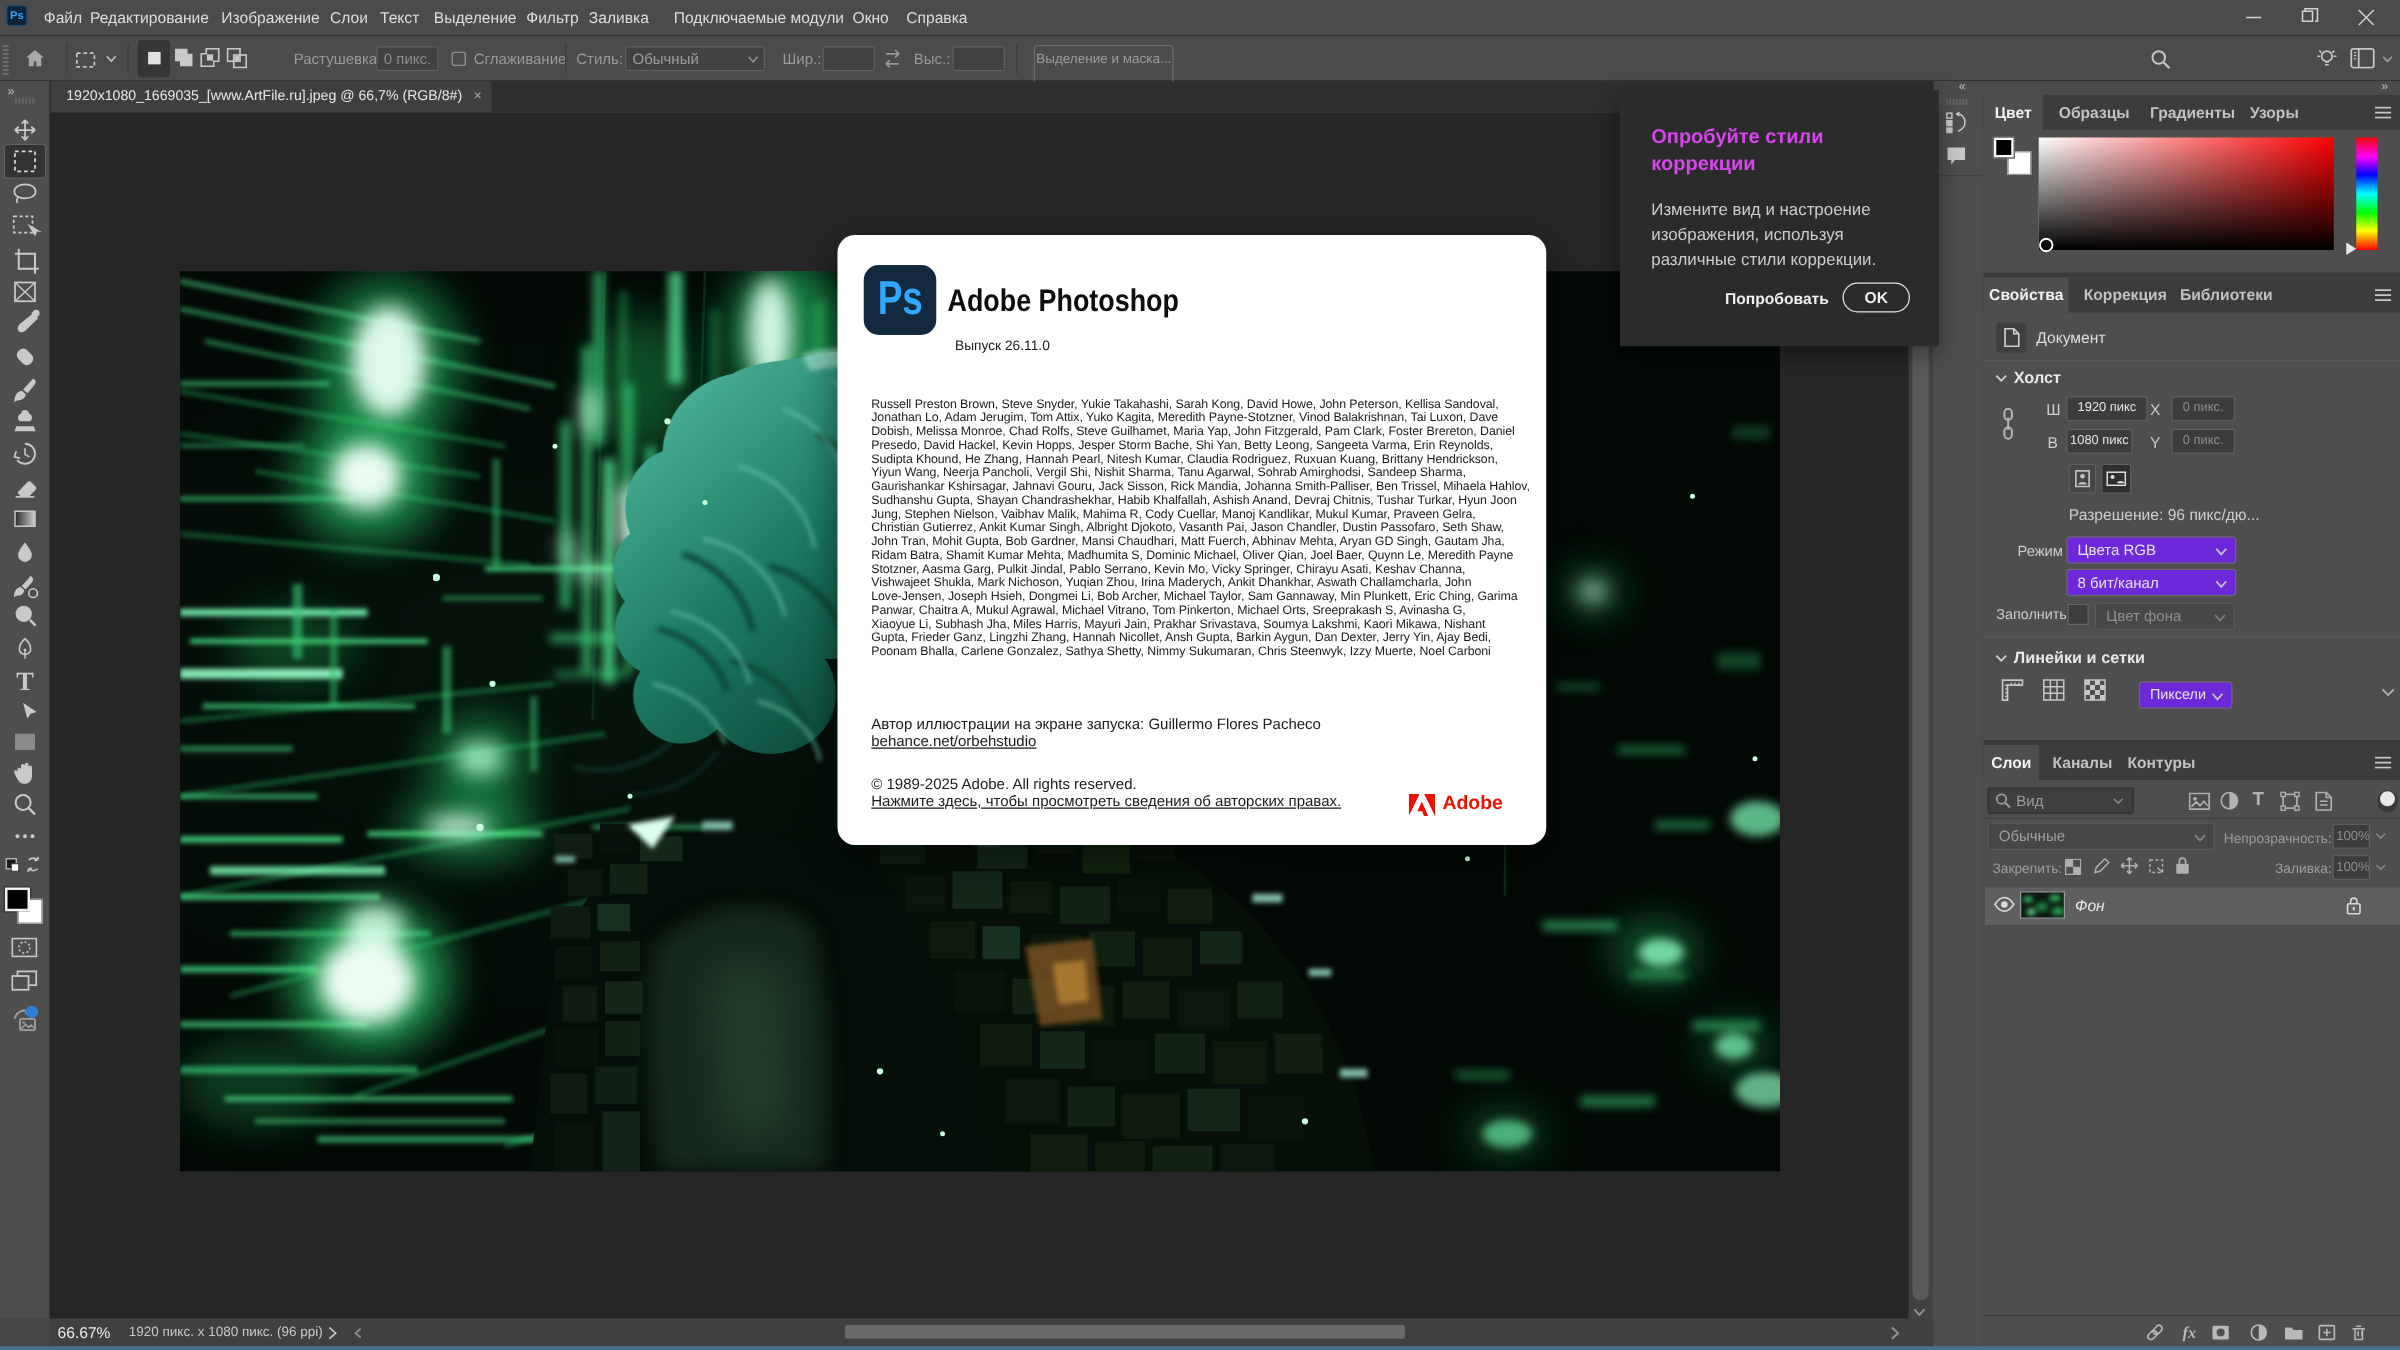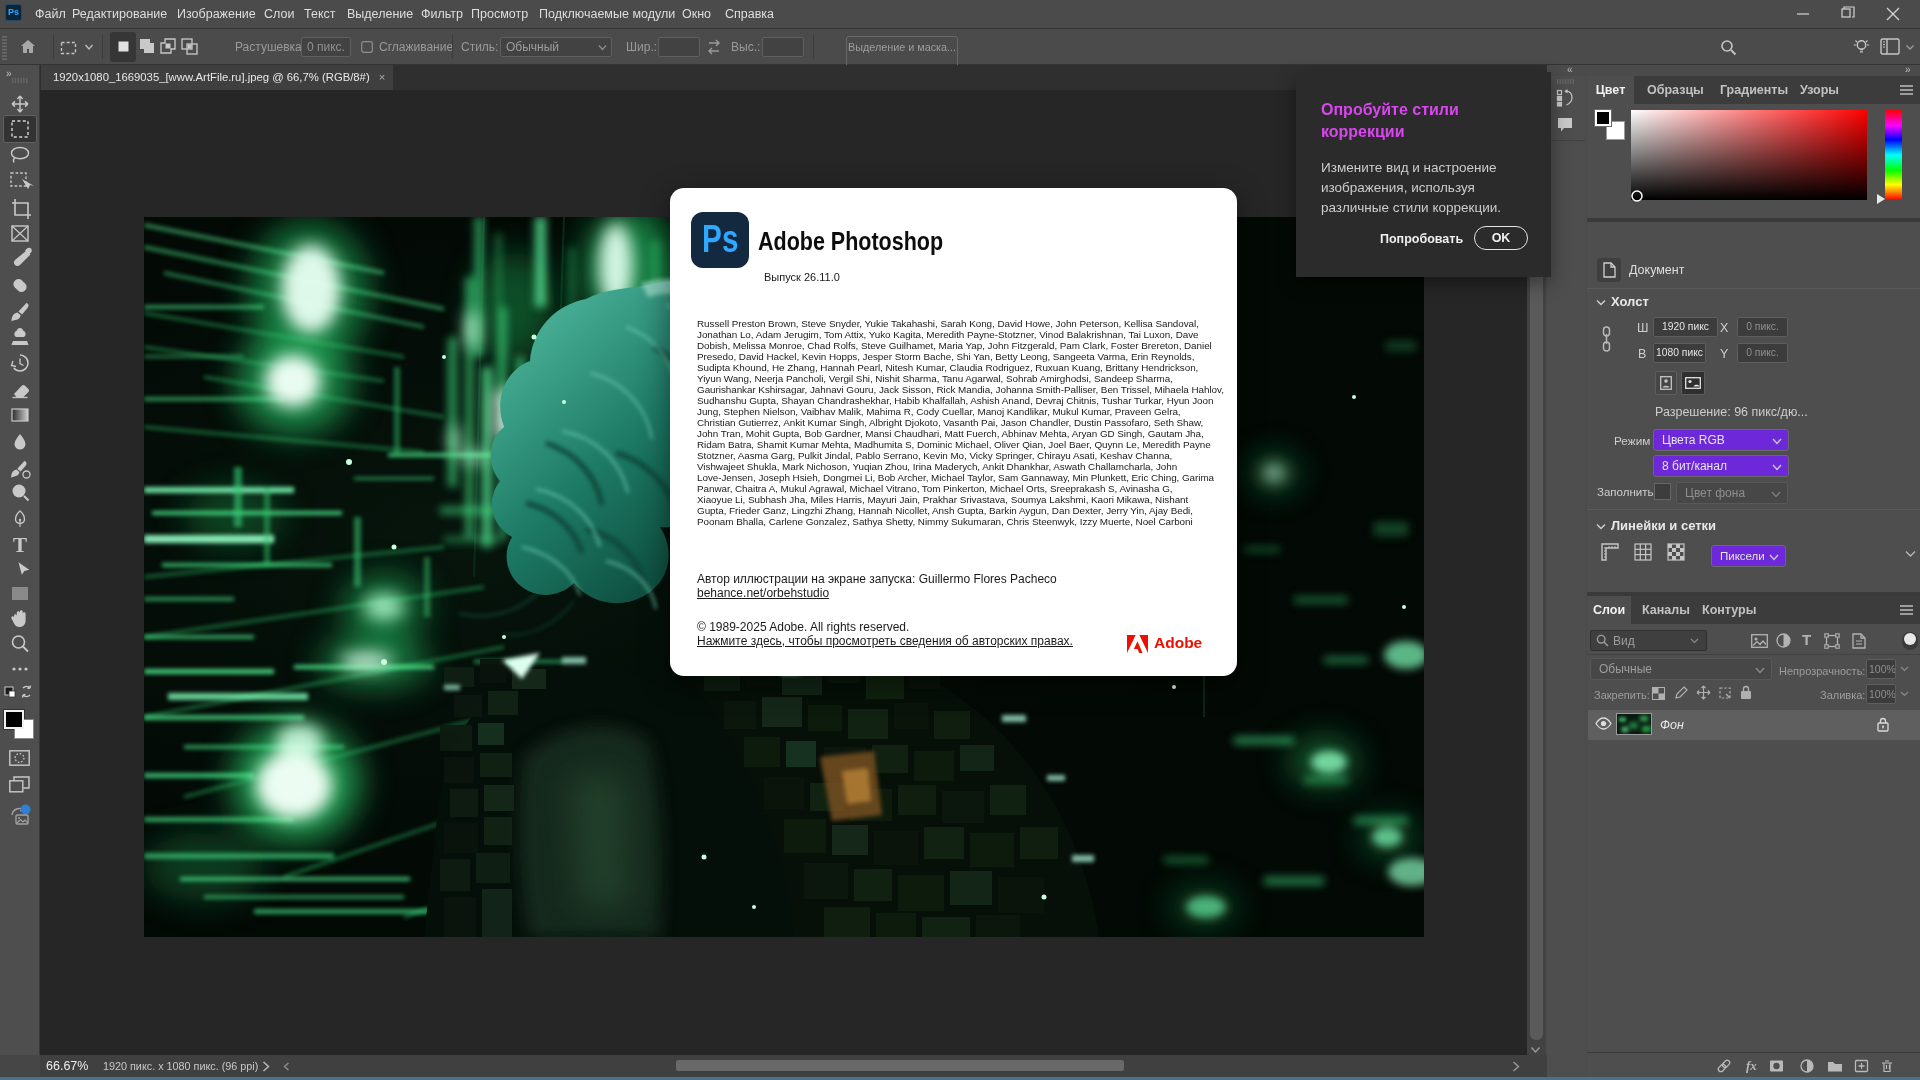--- a/index.html
+++ b/index.html
@@ -42,21 +42,21 @@
 <body>
 <div id="titlebar" class="abs">
   <div id="psicon" class="abs">Ps</div>
   <span class="menu abs" style="left:35px;">Файл</span>
   <span class="menu abs" style="left:60px;margin-left:12px;">Редактирование</span>
   <span class="menu abs" style="left:177px;">Изображение</span>
   <span class="menu abs" style="left:264px;">Слои</span>
   <span class="menu abs" style="left:304px;">Текст</span>
   <span class="menu abs" style="left:347px;">Выделение</span>
   <span class="menu abs" style="left:421px;">Фильтр</span>
-  <span class="menu abs" style="left:471px;">Просмотр</span>
+  <span class="menu abs" style="left:471px;">Заливка</span>
   <span class="menu abs" style="left:539px;">Подключаемые модули</span>
   <span class="menu abs" style="left:682px;">Окно</span>
   <span class="menu abs" style="left:725px;">Справка</span>
   <svg class="abs winbtn" style="left:1790px;top:0" width="130" height="28" viewBox="0 0 130 28">
     <line x1="7" y1="14" x2="19" y2="14" stroke="#d4d4d4" stroke-width="1.2"></line>
     <rect x="52" y="9" width="8" height="8" fill="none" stroke="#d4d4d4" stroke-width="1.2"></rect>
     <path d="M54 9 v-2 h10 v10 h-2" fill="none" stroke="#d4d4d4" stroke-width="1.2"></path>
     <line x1="97" y1="8" x2="109" y2="20" stroke="#d4d4d4" stroke-width="1.2"></line>
     <line x1="109" y1="8" x2="97" y2="20" stroke="#d4d4d4" stroke-width="1.2"></line>
   </svg>
@@ -120,21 +120,21 @@
         <path d="M1 1.5 L4.5 5.5 L8 1.5" stroke="#8d8d8d" stroke-width="1.3" fill="none"></path>
       </svg></div>
   <span class="optlabel abs" style="left:626px;">Шир.:</span>
   <div class="optinput abs" style="left:658px;width:42px;"></div>
   <svg class="abs" style="left:705px;top:10px;" width="18" height="16" viewBox="0 0 18 16">
       <path d="M4 4 h10 M11 1 l3 3 -3 3 M14 12 H4 M7 9 l-3 3 3 3" stroke="#9a9a9a" stroke-width="1.4" fill="none"></path>
     </svg>
   <span class="optlabel abs" style="left:731px;">Выс.:</span>
   <div class="optinput abs" style="left:762px;width:42px;"></div>
   <div class="optsep abs" style="left:813px;"></div>
-  <div class="abs" style="left:846px;top:7px;width:112px;height:38px;border:1px solid #6a6a6a;border-radius:3px;font-size:10.8px;color:#9d9d9d;text-align:center;line-height:21px;">Выделение и маска...</div>
+  <div class="abs" style="left:827px;top:7px;width:112px;height:38px;border:1px solid #6a6a6a;border-radius:3px;font-size:10.8px;color:#9d9d9d;text-align:center;line-height:21px;">Выделение и маска...</div>
 
   <svg class="abs" style="left:1720px;top:10px;" width="17" height="17" viewBox="0 0 17 17">
       <circle cx="7" cy="7" r="5" fill="none" stroke="#c6c6c6" stroke-width="1.6"></circle>
       <line x1="11" y1="11" x2="15.5" y2="15.5" stroke="#c6c6c6" stroke-width="1.8"></line>
     </svg>
   <svg class="abs" style="left:1852px;top:8px;" width="19" height="20" viewBox="0 0 19 20">
       <circle cx="9.5" cy="8" r="4.2" fill="none" stroke="#c6c6c6" stroke-width="1.4"></circle>
       <path d="M8 12.5 h3 M8 14.8 h3" stroke="#c6c6c6" stroke-width="1.3"></path>
       <path d="M3.5 3.5 l1.6 1.6 M15.5 3.5 l-1.6 1.6 M1.8 8 h2.4 M14.8 8 h2.4" stroke="#c6c6c6" stroke-width="1.2"></path>
     </svg>
@@ -616,20 +616,32 @@
   <svg class="abs" style="left:44px;top:114px;" width="16" height="16" viewBox="0 0 16 16">
       <circle cx="6" cy="6" r="5" fill="none" stroke="#fff" stroke-width="1.5"></circle>
     </svg>
   <div class="abs" style="left:298px;top:34px;width:17px;height:90px;background:linear-gradient(to bottom,#ff0000 0%, #ff00ff 17%, #0000ff 33%, #00ffff 50%, #00ff00 67%, #ffff00 83%, #ff0000 100%);"></div>
   <svg class="abs" style="left:289px;top:117px;" width="10" height="12" viewBox="0 0 10 12">
       <path d="M1 1 L9 6 L1 11 Z" fill="#e8e8e8"></path>
     </svg>
 
   <div class="abs" style="left:0;top:142px;width:333px;height:4px;background:#3a3a3a;"></div>
 
+  <div class="abs ptabs" style="left:0;top:146px;width:333px;">
+    <div class="abs" style="left:0;top:0;width:68px;height:28px;background:#4e4e4e;color:#f2f2f2;font-size:12.5px;font-weight:bold;text-align:center;line-height:28px;">Свойства</div>
+    <span class="abs" style="left:80px;top:7px;font-size:12.5px;color:#c2c2c2;font-weight:bold;">Коррекция</span>
+    <span class="abs" style="left:157px;top:7px;font-size:12.5px;color:#c2c2c2;font-weight:bold;">Библиотеки</span>
+    <svg class="abs" style="left:313px;top:9px;" width="13" height="10" viewBox="0 0 13 10">
+        <g stroke="#c8c8c8" stroke-width="1.4">
+          <line x1="0" y1="1" x2="13" y2="1"></line>
+          <line x1="0" y1="5" x2="13" y2="5"></line>
+          <line x1="0" y1="9" x2="13" y2="9"></line>
+        </g>
+      </svg>
+  </div>
   <div class="abs" style="left:10px;top:182px;width:24px;height:24px;background:#3f3f3f;border-radius:3px;"></div>
   <svg class="abs" style="left:16px;top:186px;" width="13" height="16" viewBox="0 0 13 16">
       <path d="M1 1 h7 l4 4 v10 h-11 Z" fill="none" stroke="#d0d0d0" stroke-width="1.3"></path>
       <path d="M8 1 v4 h4" fill="none" stroke="#d0d0d0" stroke-width="1.3"></path>
     </svg>
   <span class="abs" style="left:42px;top:187px;font-size:12.5px;color:#dedede;">Документ</span>
   <div class="abs" style="left:0px;top:212px;width:333px;height:1px;background:#5a5a5a;"></div>
   <svg class="abs" style="left:9px;top:223px;" width="10" height="7" viewBox="0 0 10 7">
       <path d="M1 1.5 L5 5.5 L9 1.5" stroke="#cdcdcd" stroke-width="1.5" fill="none"></path>
     </svg>

